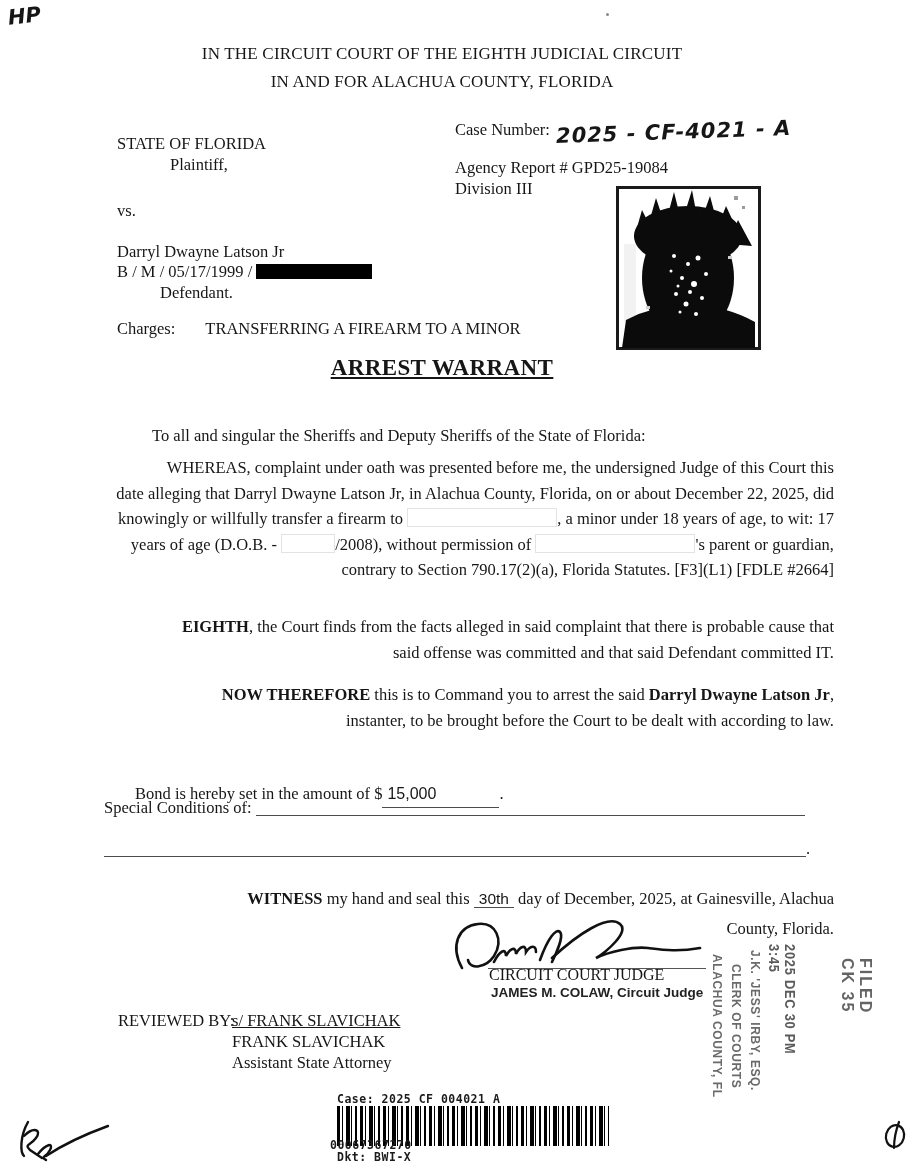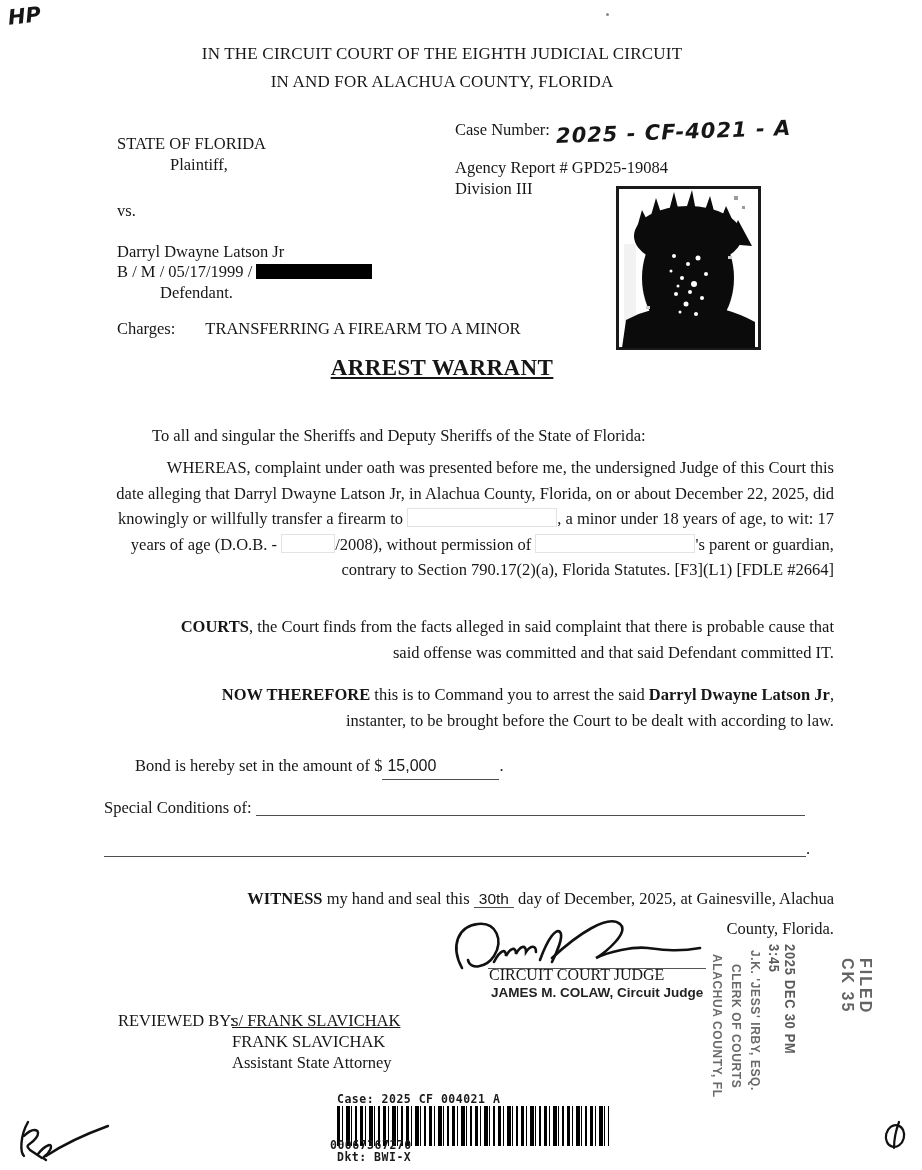--- a/index.html
+++ b/index.html
@@ -102,28 +102,28 @@
     <span class="b" style="font-size:23px; text-decoration:underline; letter-spacing:.4px;">ARREST WARRANT</span>
   </div>
 
   <div class="abs body-txt" style="left:152px; top:423px;">To all and singular the Sheriffs and Deputy Sheriffs of the State of Florida:</div>
 
   <div class="abs body-txt para" style="left:104px; top:455px;">
     <span>WHEREAS, complaint under oath was presented before me, the undersigned Judge of this Court this date alleging that Darryl Dwayne Latson Jr, in Alachua County, Florida, on or about December 22, 2025, did knowingly or willfully transfer a firearm to </span><span class="redact-white" style="width:148px;"></span><span>, a minor under 18 years of age, to wit: 17 years of age (D.O.B. - </span><span class="redact-white" style="width:52px;"></span><span>/2008), without permission of </span><span class="redact-white" style="width:158px;"></span><span>'s parent or guardian, contrary to Section 790.17(2)(a), Florida Statutes. [F3](L1) [FDLE #2664]</span>
   </div>
 
   <div class="abs body-txt para" style="left:104px; top:614px;">
-    <span class="b">COURTS</span><span>, the Court finds from the facts alleged in said complaint that there is probable cause that said offense was committed and that said Defendant committed IT.</span>
+    <span class="b">EIGHTH</span><span>, the Court finds from the facts alleged in said complaint that there is probable cause that said offense was committed and that said Defendant committed IT.</span>
   </div>
 
   <div class="abs body-txt para" style="left:104px; top:682px;">
     <span class="b">NOW THEREFORE</span><span> this is to Command you to arrest the said </span><span class="b">Darryl Dwayne Latson Jr</span><span>, instanter, to be brought before the Court to be dealt with according to law.</span>
   </div>
 
-  <div class="abs body-txt" style="left:135px; top:753px;">
+  <div class="abs body-txt" style="left:135px; top:781px;">
     <span>Bond is hereby set in the amount of $</span><span class="uline" style="display:inline-block; width:112px; padding-left:5px;"><span class="sans" style="font-size:16px;">15,000</span></span><span>.</span>
   </div>
 
   <div class="abs body-txt" style="left:104px; top:795px; width:720px;">
     <span>Special Conditions of:</span>
     <span class="uline" style="display:inline-block; width:549px; height:18px; vertical-align:-3px;"></span>
   </div>
   <div class="abs body-txt" style="left:104px; top:836px;">
     <span class="uline" style="display:inline-block; width:702px; height:18px; vertical-align:-3px;"></span><span>.</span>
   </div>

